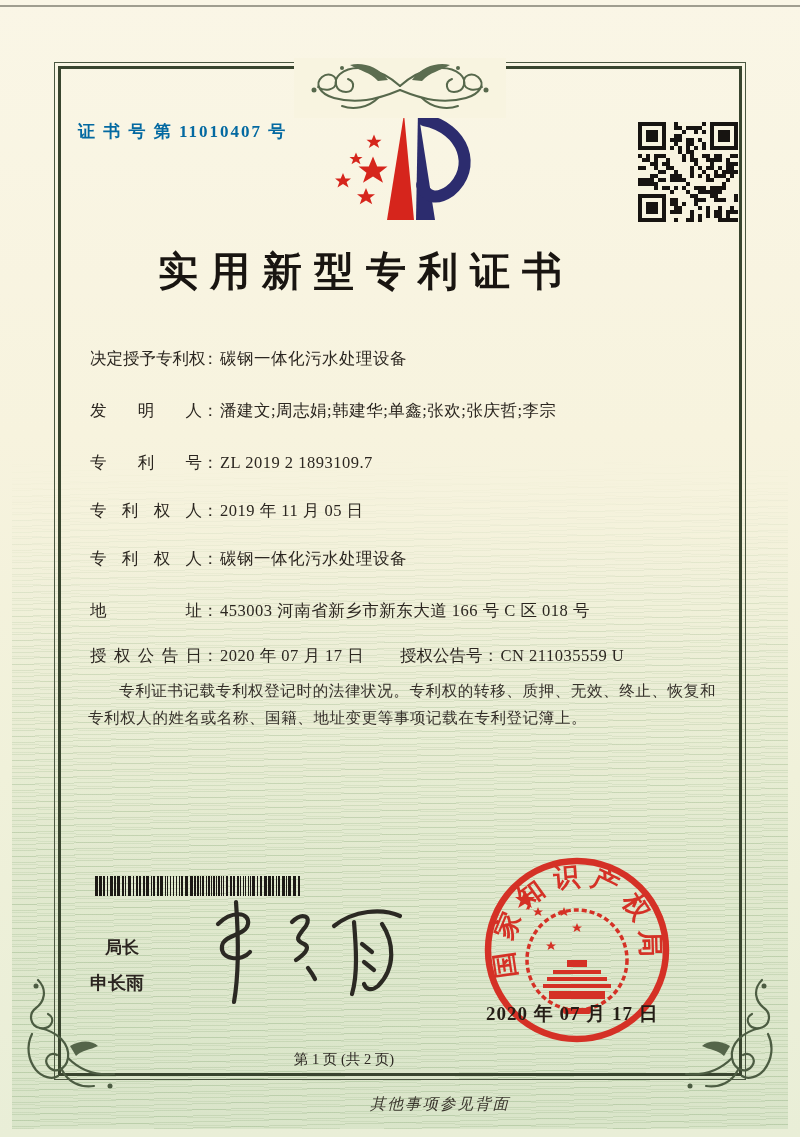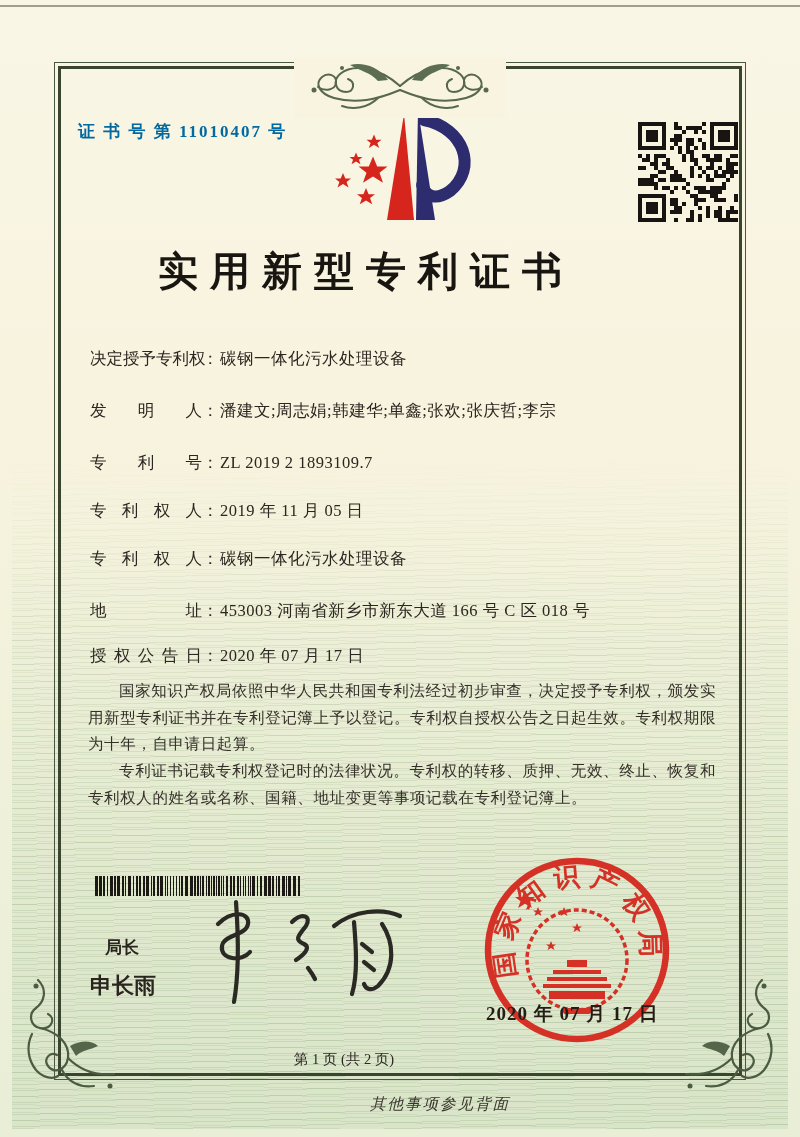--- a/index.html
+++ b/index.html
@@ -38,21 +38,21 @@
   .fvalue{display:inline-block;margin-left:0;letter-spacing:.5px;}
   .grant2{position:absolute;left:310px;top:0;white-space:nowrap;}
   
   .body-text{left:88px;top:678px;width:628px;z-index:2;font-size:15.5px;line-height:1.72;
              letter-spacing:.6px;color:#35302a;text-align:justify;}
   .body-text p{margin:0;text-indent:2em;}
   
   .barcode{left:95px;top:876px;z-index:2;}
   
   .signer-title{left:90px;top:936px;font-size:17px;font-weight:600;z-index:2;margin-left:15px;}
-  .signer-name{left:90px;top:971px;font-size:22px;font-weight:600;z-index:2;text-align:center;}
+  .signer-name{left:90px;top:971px;font-size:18px;font-weight:600;z-index:2;text-align:center;}
   .signature{left:196px;top:896px;z-index:3;}
   
   .seal{left:477px;top:850px;z-index:3;opacity:.95;}
   .seal-date{left:486px;top:1001px;font-size:19px;font-weight:700;letter-spacing:1px;
              color:#241d16;z-index:4;}
   
   .page-info{left:0;top:1050px;width:688px;text-align:center;font-size:14.5px;z-index:2;color:#2d2823;}
   .back-note{left:0;top:1094px;width:800px;text-align:center;font-size:15.5px;z-index:2;
              font-style:italic;color:#3a362d;letter-spacing:2px;padding-left:40px;}
   
@@ -435,24 +435,26 @@
   <span class="flabel">专利权人</span><span class="fcolon">：</span><span class="fvalue">2019 年 11 月 05 日</span>
 </div>
 <div class="abs frow" style="top:548px">
   <span class="flabel">专利权人</span><span class="fcolon">：</span><span class="fvalue">碳钢一体化污水处理设备</span>
 </div>
 <div class="abs frow" style="top:600px">
   <span class="flabel">地址</span><span class="fcolon">：</span><span class="fvalue">453003 河南省新乡市新东大道 166 号 C 区 018 号</span>
 </div>
 <div class="abs frow" style="top:645px">
   <span class="flabel">授权公告日</span><span class="fcolon">：</span><span class="fvalue">2020 年 07 月 17 日</span>
+  <span class="grant2">
+    <span>授权公告号</span><span class="fcolon">：</span><span class="fvalue">CN 211035559 U</span>
+  </span>
 </div>
 
 <div class="abs body-text">
-  <p>国家知识产权局依照中华人民共和国专利法经过初步审查，决定授予专利权，颁发实用新型专利证书并在专利登记簿上予以登记。专利权自授权公告之日起生效。专利权期限为十年，自申请日起算。</p>
   <p>专利证书记载专利权登记时的法律状况。专利权的转移、质押、无效、终止、恢复和专利权人的姓名或名称、国籍、地址变更等事项记载在专利登记簿上。</p>
 </div>
 
 <svg class="abs barcode" width="208" height="20" viewBox="0 0 208 20">
   <g class="bars" fill="#1c1915">
       <rect x="0" y="0" width="3" height="20"></rect>
       <rect x="4" y="0" width="3" height="20"></rect>
       <rect x="8" y="0" width="2" height="20"></rect>
       <rect x="12" y="0" width="1" height="20"></rect>
       <rect x="15" y="0" width="3" height="20"></rect>

